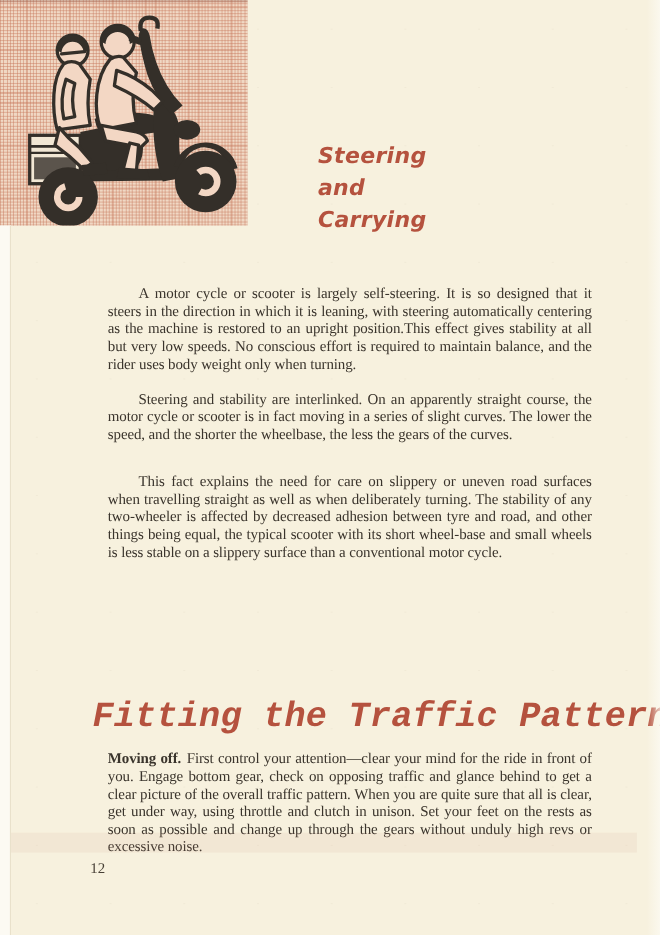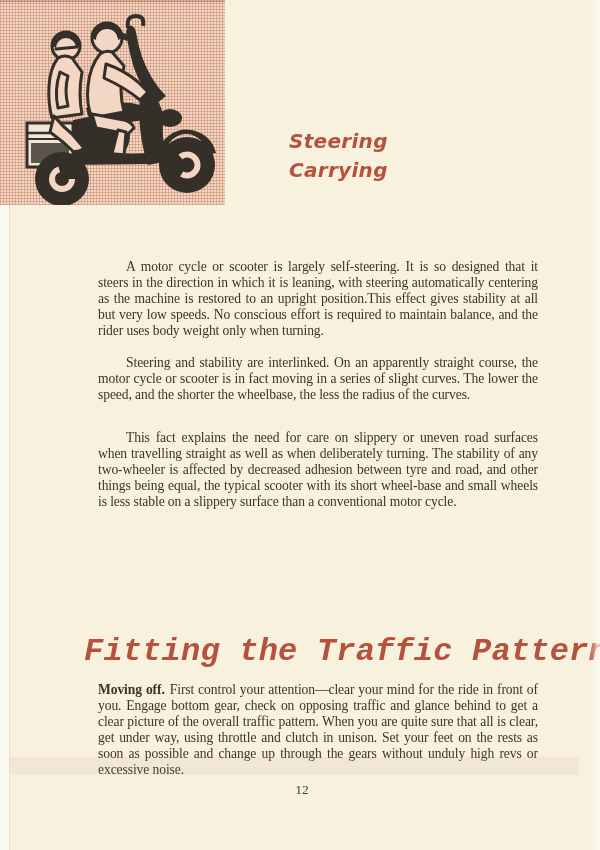--- a/index.html
+++ b/index.html
@@ -52,21 +52,21 @@
   }
   .indent { text-indent: 28px; }
   .p1 { top: 243px; }
   .p2 { top: 339px; }
   .p3 { top: 414px; }
   .p4 { top: 519px; }
   .p5 { top: 666px; }
   .lead { font-weight: bold; margin-right: 5px; }
   .page-number {
     position: absolute; left: 82px; top: 782px; width: 440px;
-    text-align: center; font-size: 13.5px; color: #463f35;
+    font-size: 13.5px; color: #463f35;
   }
   
   .edge-left {
     position: absolute; left: 0; top: 205px; width: 9px; height: 645px;
     background: #fcfaf3; border-right: 1px solid #e9e1cb;
   }
   .edge-right {
     position: absolute; right: 0; top: 0; width: 24px; height: 850px;
     background: linear-gradient(90deg, rgba(253,252,246,0) 0%, #fdfcf6 75%);
   }
@@ -131,25 +131,26 @@
         <path d="M106,62 Q124,68 138,80 L148,90 L140,98 Q126,86 104,76 Z"></path>
         <path d="M92,112 L124,118 Q132,120 134,126 L128,132 L96,126 Z"></path>
         <path d="M118,128 L126,130 L124,154 L112,152 Z"></path>
         <path d="M108,150 L134,152 L136,161 L106,160 Z" fill="#342f29" stroke="none"></path>
       </g>
     </svg>
   </div>
 
   <div class="chapter-heading">
     <div>Steering</div>
+    <div>and</div>
     <div>Carrying</div>
   </div>
 
   <p class="body-text indent p1">A motor cycle or scooter is largely self-steering. It is so designed that it steers in the direction in which it is leaning, with steering automatically centering as the machine is restored to an upright position.This effect gives stability at all but very low speeds.  No conscious effort is required to maintain balance, and the rider uses body weight only when turning.</p>
-  <p class="body-text indent p2">Steering and stability are interlinked.  On an apparently straight course, the motor cycle or scooter is in fact moving in a series of slight curves.  The lower the speed, and the shorter the wheelbase, the less the radius of the curves.</p>
+  <p class="body-text indent p2">Steering and stability are interlinked.  On an apparently straight course, the motor cycle or scooter is in fact moving in a series of slight curves.  The lower the speed, and the shorter the wheelbase, the less the gears of the curves.</p>
   <p class="body-text indent p3">This fact explains the need for care on slippery or uneven road surfaces when travelling straight as well as when deliberately turning. The stability of any two-wheeler is affected by decreased adhesion between tyre and road, and other things being equal, the typical scooter with its short wheel-base and small wheels is less stable on a slippery surface than a conventional motor cycle.</p>
 
   <h2 class="section-heading">Fitting the Traffic Pattern</h2>
 
   <p class="body-text p5"><span class="lead">Moving off.</span><span>First control your attention—clear your mind for the ride in front of you.  Engage bottom gear, check on opposing traffic and glance behind to get a clear picture of the overall traffic pattern.  When you are quite sure that all is clear, get under way, using throttle and clutch in unison.  Set your feet on the rests as soon as possible and change up through the gears without unduly high revs or excessive noise.</span></p>
 
   <div class="showthrough-band"></div>
 
   <div class="page-number">12</div>
 

